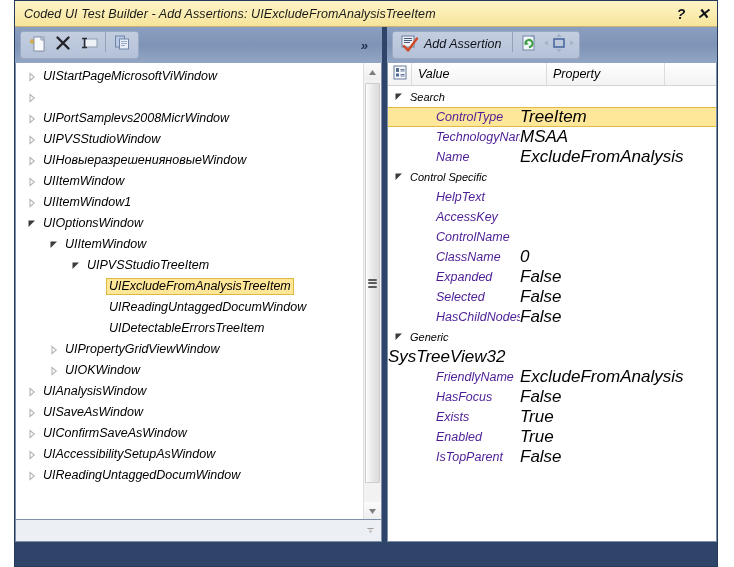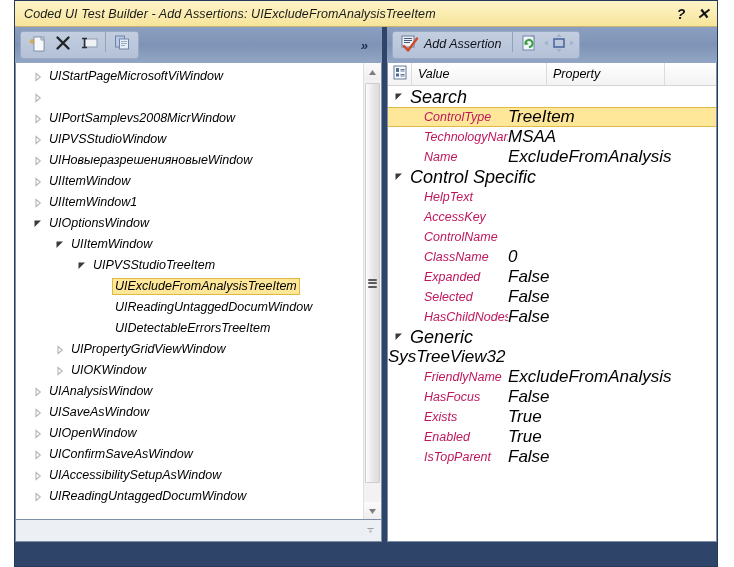--- a/index.html
+++ b/index.html
@@ -147,21 +147,21 @@
     flex: 1 1 auto;
     overflow: hidden;
     position: relative;
     background: #ffffff;
   }
   .tree-list { padding: 3px 0 0 0; }
   .tree-row {
     height: 21px;
     display: flex;
     align-items: center;
-    padding-left: 14px;
+    padding-left: 8px;
     white-space: nowrap;
     cursor: default;
   }
   .tw-expander {
     width: 16px; flex: 0 0 16px;
     display: flex; align-items: center; justify-content: center;
     font-size: 9px;
     line-height: 1;
   }
   .tw-expander svg { display: block; }
@@ -281,29 +281,30 @@
     border-top: 1px solid #e0bb46;
     border-bottom: 1px solid #e0bb46;
     height: 20px;
     box-sizing: border-box;
   }
   .gr-cat-exp {
     width: 22px; flex: 0 0 22px;
     display: flex; align-items: center; justify-content: center;
   }
   .gr-cat-label {
-    font-size: 18px; color: #000;
+    font-size: 11px; color: #000;
   }
   .gr-name {
     width: 120px; flex: 0 0 120px;
     padding-left: 36px;
     box-sizing: border-box;
     font-size: 12.5px;
-    color: #be185d;
+    color: #4c1d95;
     overflow: hidden;
+    margin-left: 12px;
   }
   .gr-value {
     flex: 1 1 auto;
     font-size: 17px;
     color: #000;
     overflow: hidden;
   }
 
   
   .statusbar {
@@ -490,28 +491,20 @@
                 </span>
                 <span class="tw-label">UIAnalysisWindow</span>
               </div>
               <div class="tree-row">
                 <span class="tw-expander ind0">
                   <svg width="8" height="10" viewBox="0 0 8 10">
                     <path d="M2 1.5 L6.3 5 L2 8.5 Z" fill="none" stroke="#b5b5b5" stroke-width="1.1"></path>
                   </svg>
                 </span>
                 <span class="tw-label">UISaveAsWindow</span>
-              </div>
-              <div class="tree-row">
-                <span class="tw-expander ind0">
-                  <svg width="8" height="10" viewBox="0 0 8 10">
-                    <path d="M2 1.5 L6.3 5 L2 8.5 Z" fill="none" stroke="#b5b5b5" stroke-width="1.1"></path>
-                  </svg>
-                </span>
-                <span class="tw-label">UIOpenWindow</span>
               </div>
               <div class="tree-row">
                 <span class="tw-expander ind0">
                   <svg width="8" height="10" viewBox="0 0 8 10">
                     <path d="M2 1.5 L6.3 5 L2 8.5 Z" fill="none" stroke="#b5b5b5" stroke-width="1.1"></path>
                   </svg>
                 </span>
                 <span class="tw-label">UIConfirmSaveAsWindow</span>
               </div>
               <div class="tree-row">

